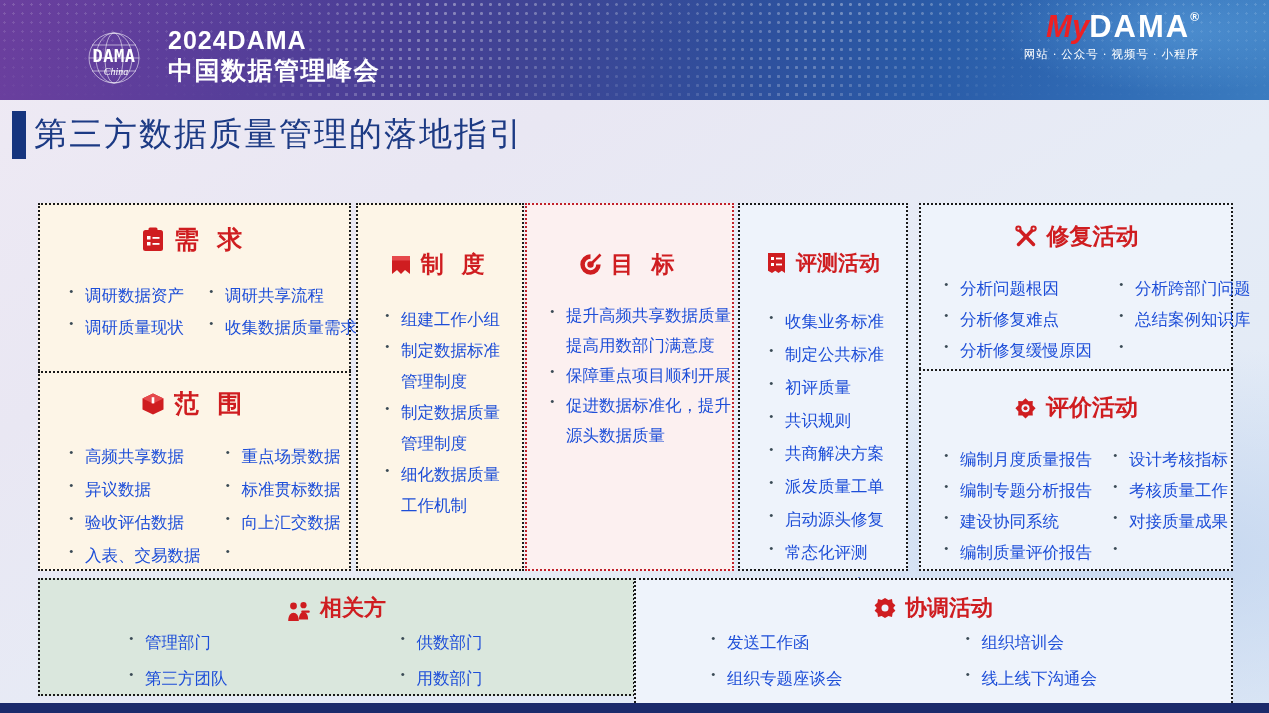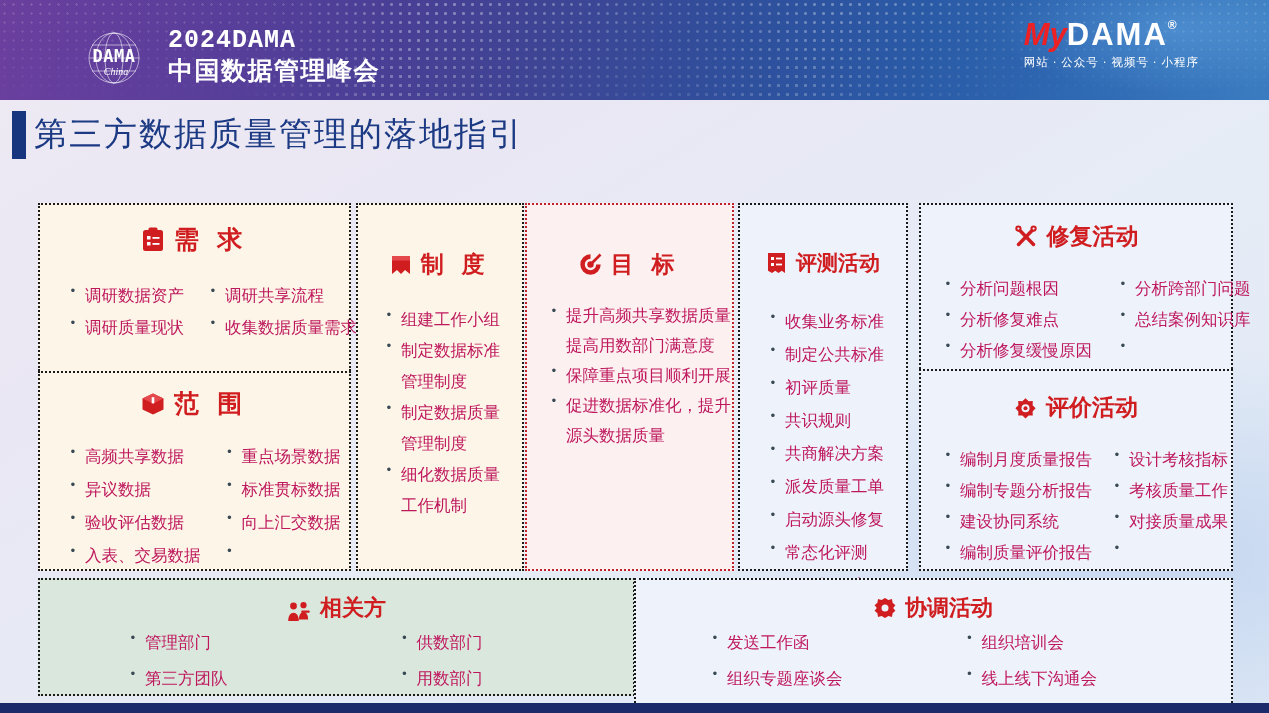--- a/index.html
+++ b/index.html
@@ -41,32 +41,32 @@
     background: radial-gradient(ellipse 260px 90px at 78% 30%, rgba(120,190,245,0.35), rgba(120,190,245,0) 70%); }
 
   #globe-logo { position: absolute; left: 72px; top: 32px; width: 84px; height: 52px; }
   #globe-logo svg { display:block; }
 
   #summit-title {
     position: absolute; left: 168px; top: 28px;
     color: #fff; line-height: 1.0;
   }
   #summit-title .ln1 {
-    font-family: Liberation Mono, monospace;
+    font-family: Liberation Sans, sans-serif;
     font-size: 25px; font-weight: bold; letter-spacing: 1px;
     white-space: nowrap;
   }
   #summit-title .ln2 {
     margin-top: 5px;
     font-family: "Liberation Sans", sans-serif;
     font-size: 25px; font-weight: bold; letter-spacing: 1.5px;
     white-space: nowrap;
   }
 
-  #mydama { position: absolute; right: 70px; top: 19px; text-align: left; }
+  #mydama { position: absolute; right: 70px; top: 11px; text-align: right; }
   #mydama .word { font-family: "Liberation Sans", sans-serif; font-weight: bold;
                   font-size: 31px; line-height: 1; white-space: nowrap; }
   #mydama .my { color: #ed2024; font-style: italic; }
   #mydama .dm { color: #ffffff; letter-spacing: 2px; }
   #mydama .reg { color:#fff; font-size: 12px; vertical-align: top; }
   #mydama .sub { margin-top: 5px; color: #ffffff; font-size: 11.5px;
                  font-family: "Liberation Serif", serif; letter-spacing: 1px; white-space: nowrap; }
 
   
   #title-bar { position: absolute; left: 12px; top: 111px; width: 14px; height: 48px;
@@ -86,21 +86,21 @@
     text-align: center; color: #cf1d20; font-weight: bold;
     font-family: "Liberation Serif", serif;
     display: flex; align-items: center; justify-content: center; gap: 9px;
     white-space: nowrap;
   }
   .card-title .ttxt { letter-spacing: 6px; }
   .card-title svg { display:block; }
   ul.items { list-style: none; }
   ul.items li {
     position: relative; padding-left: 19px;
-    color: #be185d; font-family: Liberation Mono, monospace;
+    color: #1d4ed8; font-family: Liberation Serif, serif;
     white-space: nowrap;
   }
   ul.items li::before {
     content: "\2022"; position: absolute; left: 3px; top: -1px;
     color: #3a4a55; font-size: 13px;
   }
   ul.items li.cont { padding-left: 19px; }
   ul.items li.cont::before { content: ""; }
 
   

